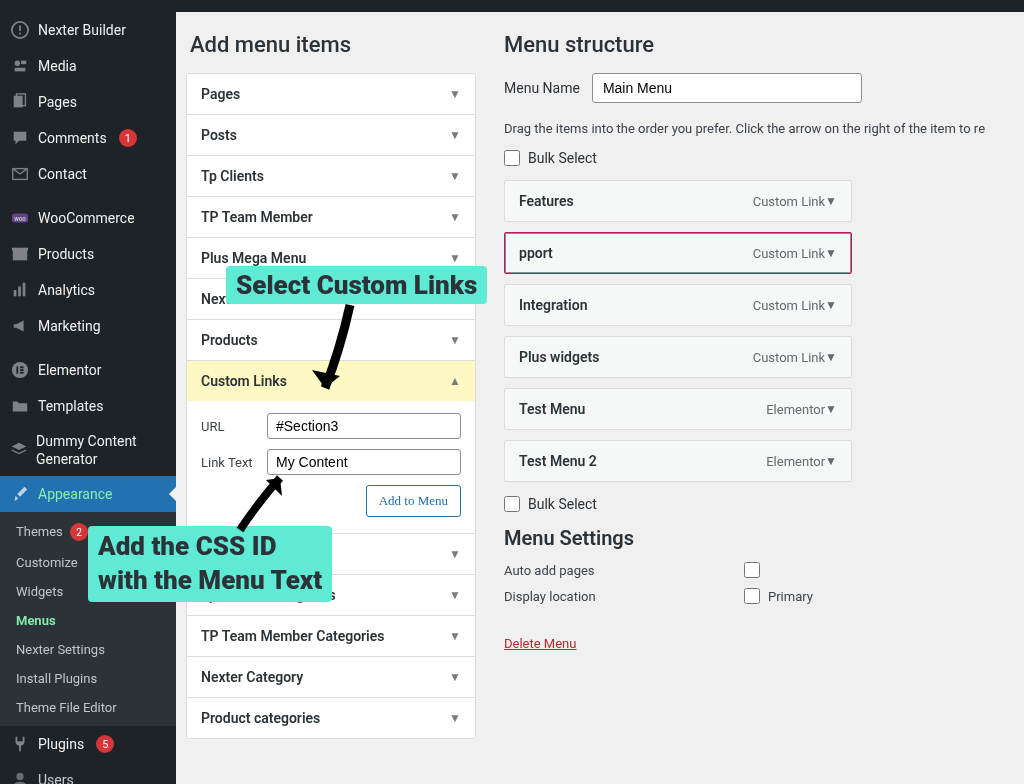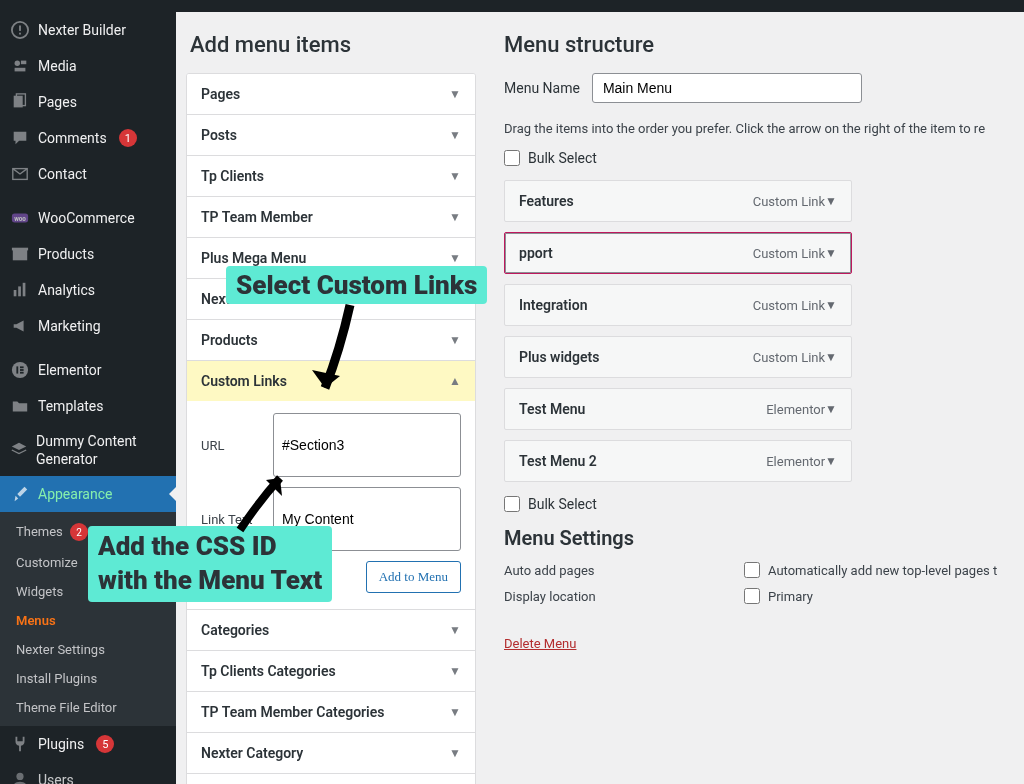--- a/index.html
+++ b/index.html
@@ -9,38 +9,38 @@
 
   .sidebar { position: absolute; left: 0; top: 12px; width: 176px; background: #1d2327; color: #f0f0f1; height: 772px; overflow: hidden; }
   .side-item { display: flex; align-items: center; padding: 8px 10px; font-size: 14px; cursor: pointer; gap: 8px; color: #f0f0f1; }
   .side-icon { width: 20px; height: 20px; display: inline-flex; align-items: center; justify-content: center; opacity: .7; }
   .side-icon svg { width: 18px; height: 18px; fill: #a7aaad; }
   .badge { background: #d63638; color: #fff; border-radius: 10px; min-width: 18px; height: 18px; font-size: 11px; display: inline-flex; align-items: center; justify-content: center; padding: 0 6px; margin-left: 4px; }
   .side-item.active { background: #2271b1; color: #86efac; position: relative; }
   .side-item.active::after { content:""; position:absolute; right:-1px; top:50%; margin-top:-8px; border:8px solid transparent; border-right-color:#f0f0f1; }
   .submenu { background: #2c3338; padding: 4px 0; }
   .submenu a { display:block; padding: 7px 12px 7px 16px; font-size: 13px; color: #c3c4c7; text-decoration:none; cursor:pointer; }
-  .submenu a.current { color: #f97316; font-weight: 600; }
+  .submenu a.current { color: #86efac; font-weight: 600; }
   .submenu a .badge { font-size:10px; }
 
   .main { position: absolute; left: 176px; top: 12px; right: 0; bottom: 0; display: flex; }
   .col-left { width: 316px; padding: 10px 16px 0 10px; }
   .col-right { flex: 1; padding: 10px 0 0 0; }
   h2.sec-title { font-size: 22px; font-weight: 500; margin: 10px 0 16px 4px; }
 
   .accordion { border: 1px solid #dcdcde; border-radius: 3px; overflow: hidden; background:#fff; }
   .acc-item { border-bottom: 1px solid #dcdcde; }
   .acc-item:last-child { border-bottom:none; }
   .acc-head { padding: 12px 14px; display: flex; justify-content: space-between; align-items: center; cursor: pointer; font-weight: 600; font-size: 14px; background: #fff; }
   .acc-head .chev { color:#787c82; font-size:12px; }
   .acc-item.open .acc-head { background:#fef9c3; }
   .acc-body { padding: 12px 14px 16px; background: #fff; }
-  .acc-row { display: flex; align-items: center; margin-bottom: 10px; gap: 10px; }
+  .acc-row { display: flex; align-items: center; margin-bottom: 10px; gap: 4px; }
   .acc-row label { width: 62px; font-size: 13px; color: #3c434a; }
-  .acc-row input { flex:1; border:1px solid #8c8f94; border-radius:3px; padding:23px 8px; font-size:14px; min-width:0; }
+  .acc-row input { flex:1; border:1px solid #8c8f94; border-radius:3px; padding:4px 8px; font-size:14px; min-width:0; }
   .btn-outline { border:1px solid #2271b1; color:#2271b1; background:#fff; padding:7px 12px; border-radius:3px; cursor:pointer; font-size:13px; float:right;font-family:Liberation Serif, serif; }
 
   .mn-row { display: flex; align-items: center; gap: 12px; margin: 4px 0 18px 12px; }
   .mn-row label { font-size: 14px; }
   .mn-row input { border:1px solid #8c8f94; border-radius:3px; padding:6px 10px; font-size:14px; width:270px; }
   .instr { font-size: 13px; color:#3c434a; margin: 0 0 14px 12px; }
   .bulk { display:flex; align-items:center; gap:8px; margin: 0 0 14px 12px; }
   .bulk input[type=checkbox]{ width:16px; height:16px; border:1px solid #8c8f94; border-radius:3px; }
 
   .menu-list { margin: 0 0 14px 12px; }
@@ -376,21 +376,20 @@
     </div>
     <div class="bulk">
       <input type="checkbox" style="">
       <span>Bulk Select</span>
     </div>
     <div class="settings-title">Menu Settings</div>
     <div class="set-row">
       <span class="lbl">Auto add pages</span>
       <span class="opt">
           <input type="checkbox" style="">
-          <span>Automatically add new top-level pages t</span>
         </span>
     </div>
     <div class="set-row">
       <span class="lbl">Display location</span>
       <span class="opt">
           <input type="checkbox" style="">
           <span>Primary</span>
         </span>
     </div>
     <a class="delete-link">Delete Menu</a>

